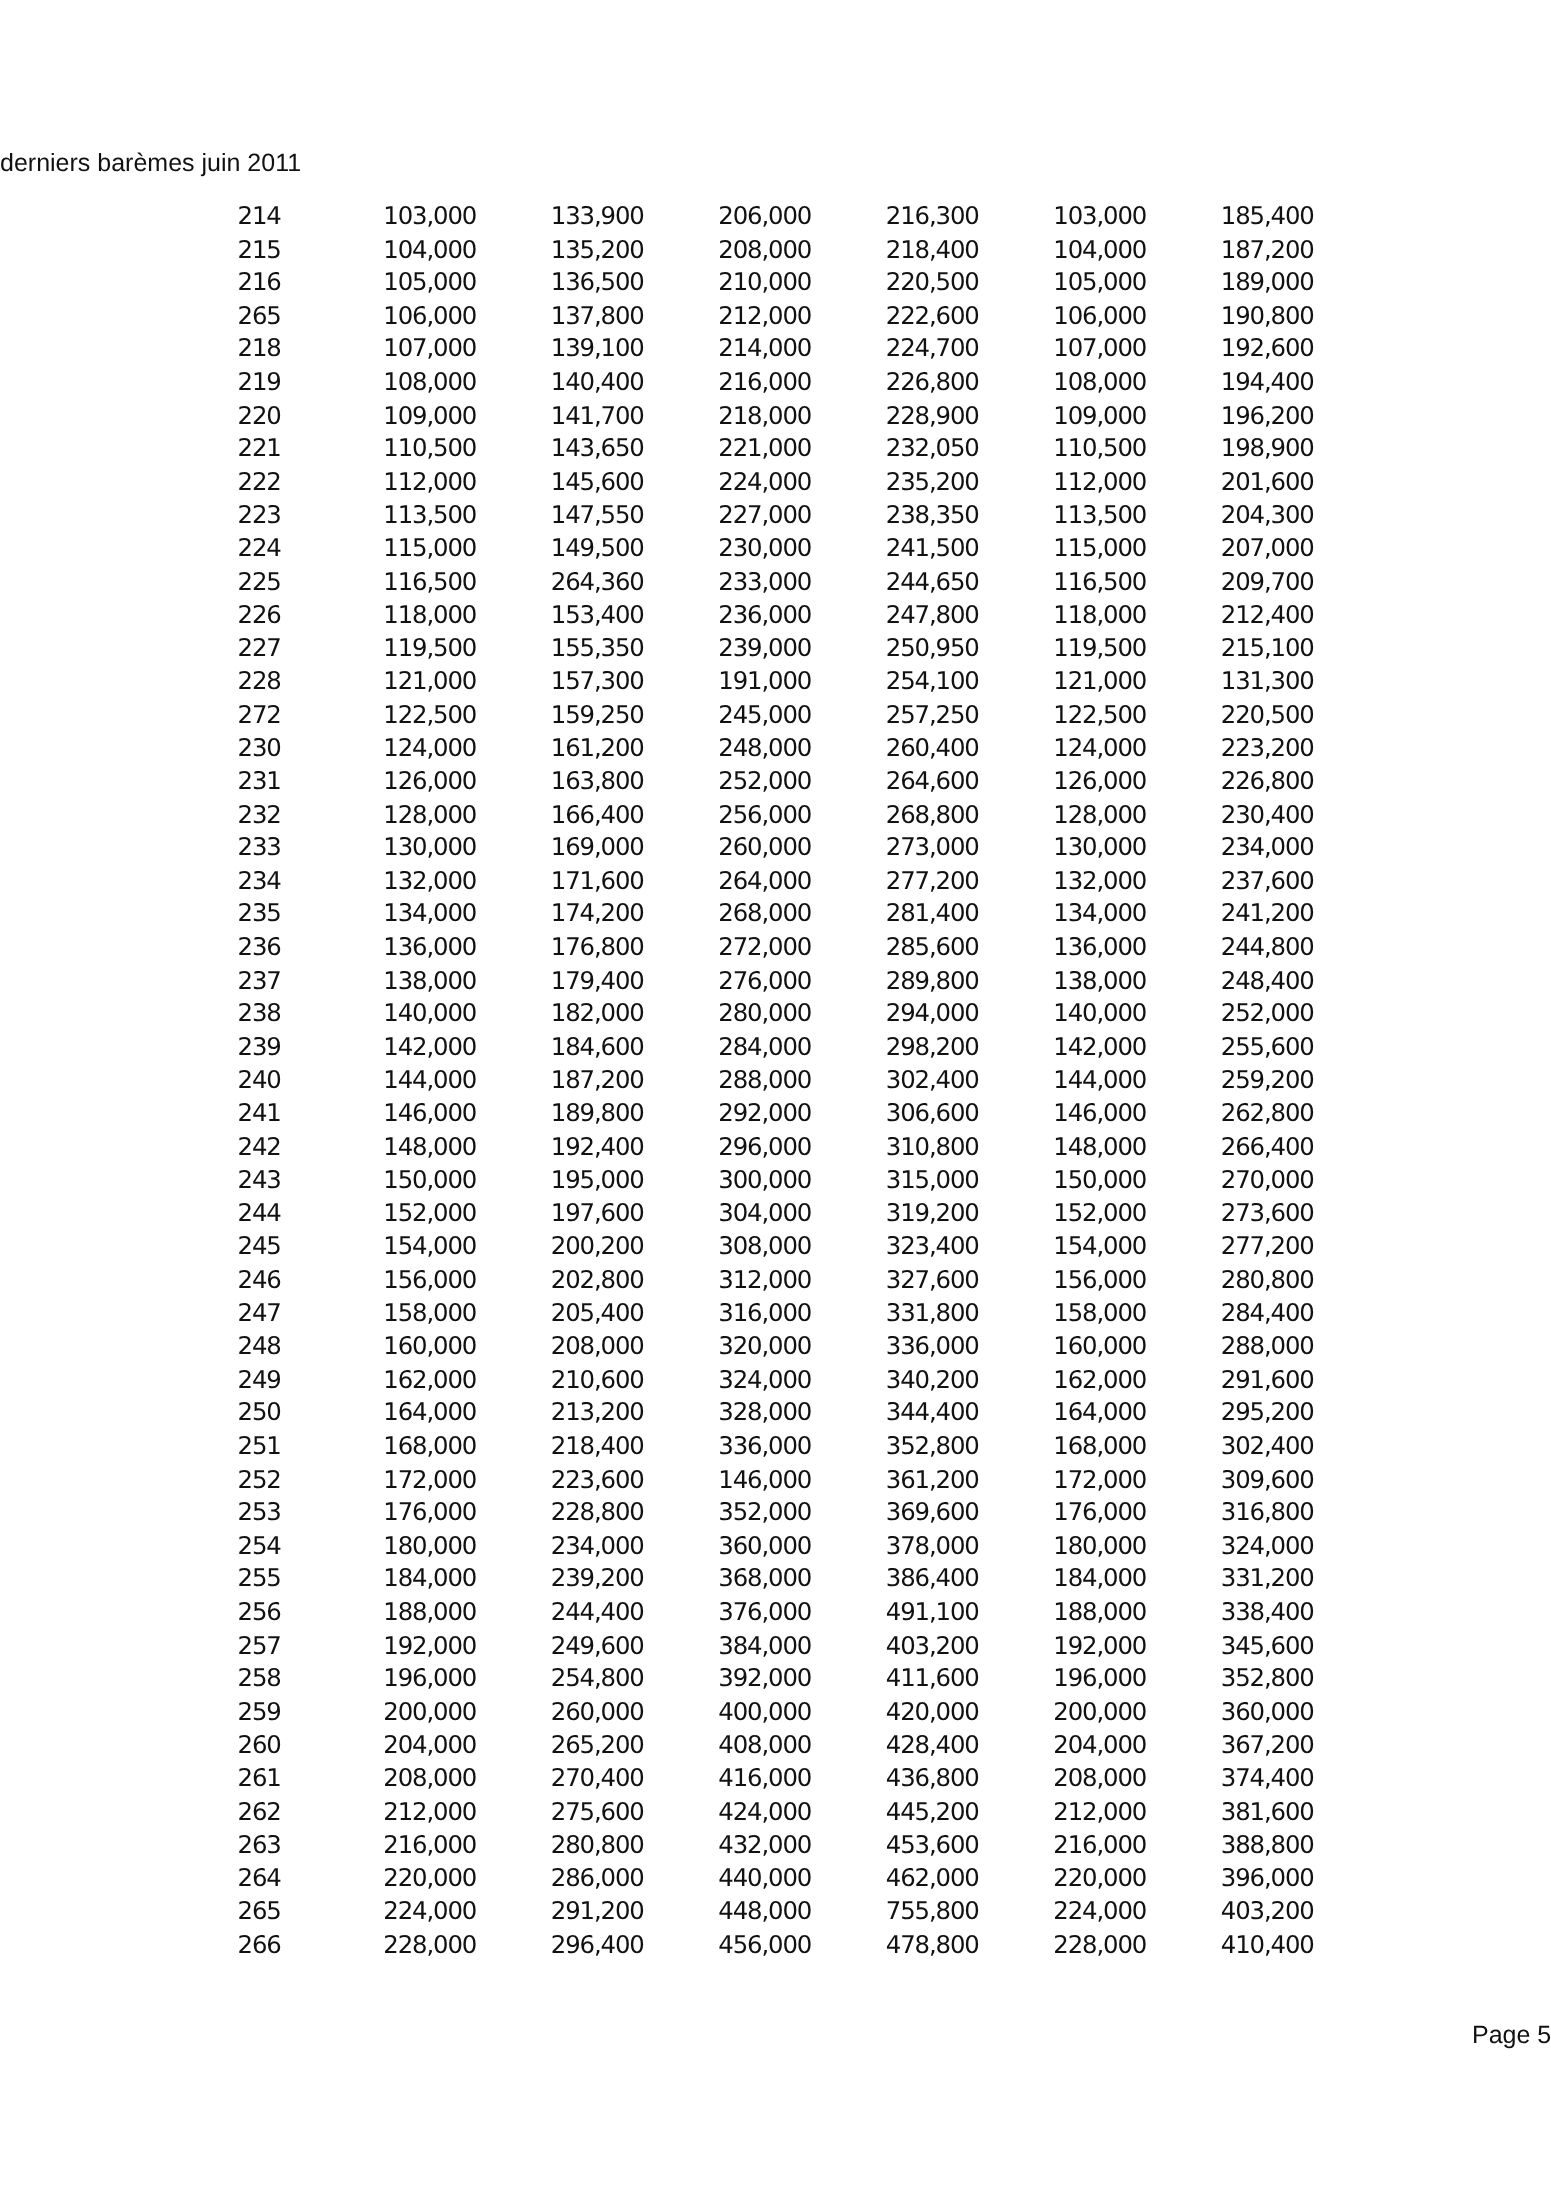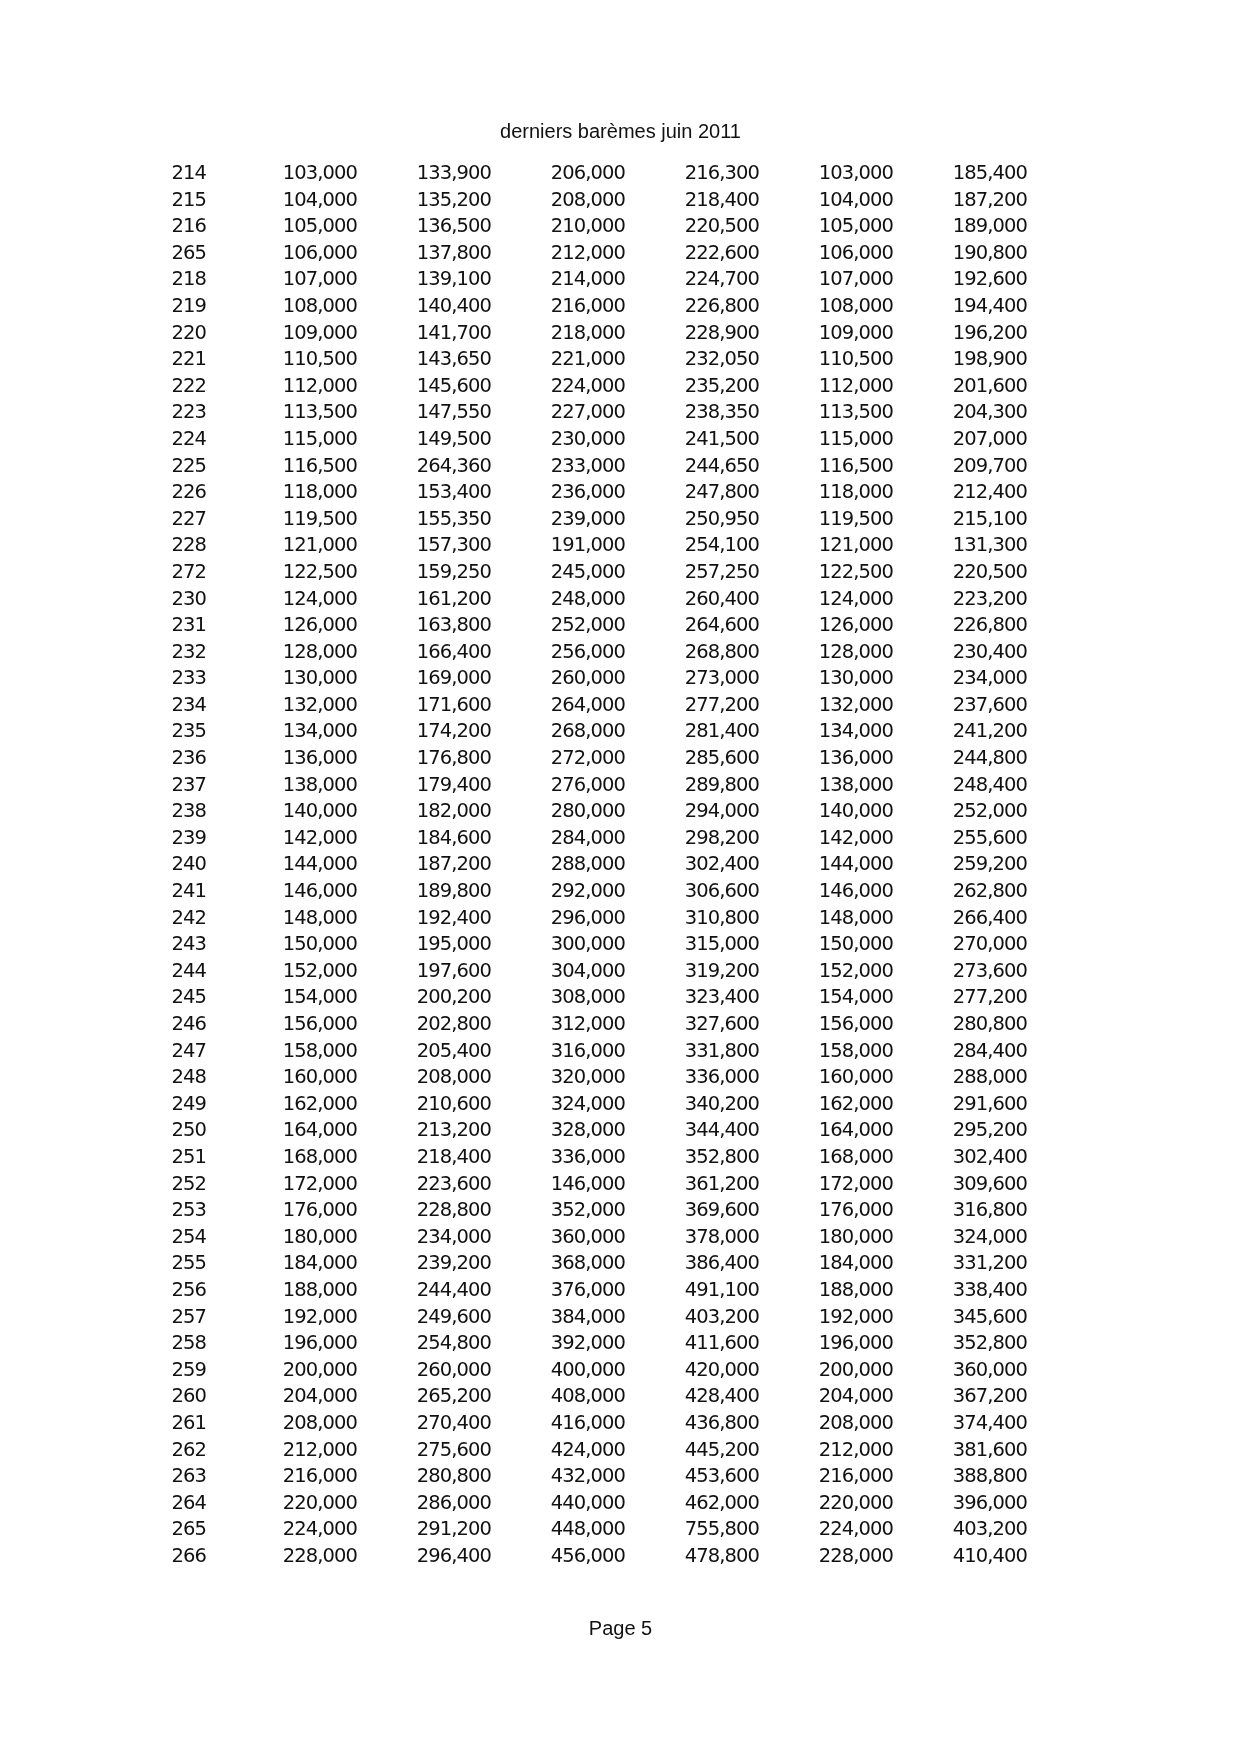--- a/index.html
+++ b/index.html
@@ -12,21 +12,20 @@
       height: 1754px;
       position: relative;
       overflow: hidden;
       color: #000000;
     }
     .page-header {
       position: absolute;
       top: 120px;
       left: 0;
       width: 1241px;
-      text-align: center;
       font-family: "Liberation Sans", sans-serif;
       font-size: 20px;
       color: #111111;
     }
     .table {
       position: absolute;
       top: 160px;
       left: 166px;
       font-family: "DejaVu Sans", sans-serif;
       font-size: 19.5px;
@@ -36,35 +35,36 @@
     .row {
       display: flex;
       height: 26.6px;
       line-height: 26.6px;
     }
     .cell {
       white-space: nowrap;
     }
     .cell.code {
       width: 40px;
-      text-align: right;
+      text-align: left;
+      margin-left: 24px;
     }
     .cell.num {
       width: 134px;
       text-align: right;
     }
     .cell.num.first {
       width: 151px;
     }
     .page-footer {
       position: absolute;
       top: 1617px;
       left: 0;
       width: 1241px;
-      text-align: center;
+      text-align: right;
       font-family: "Liberation Sans", sans-serif;
       font-size: 20px;
       color: #111111;
     }
   </style>
 </head>
 <body>
 
 <div class="page-header">derniers barèmes juin 2011</div>
 

